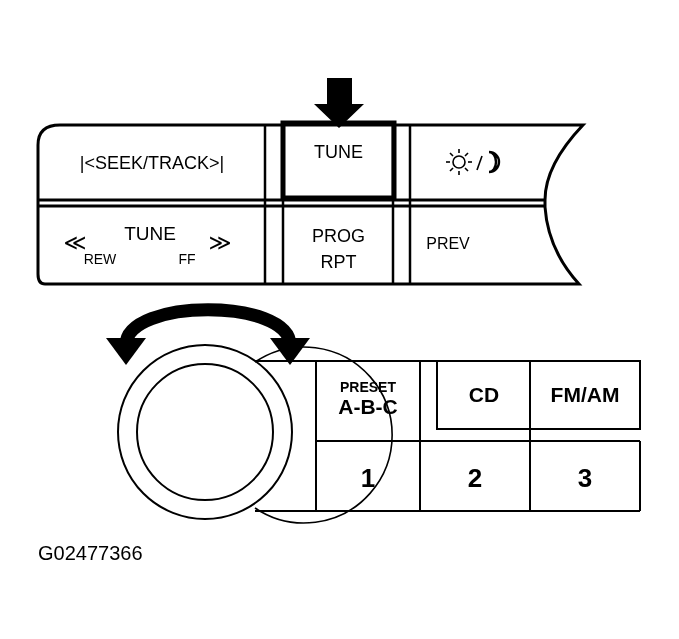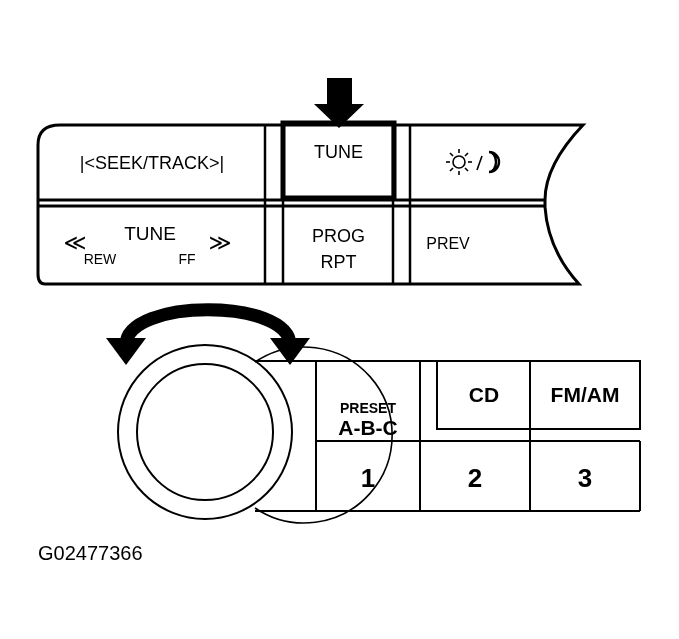--- a/index.html
+++ b/index.html
@@ -87,21 +87,21 @@
   <div class="lbl thin" style="left:0;top:19px;width:105px;font-size:18px;">PROG</div>
   <div class="lbl thin" style="left:0;top:45px;width:105px;font-size:18px;">RPT</div>
 </div>
 
 <div class="btn" style="left:412px;top:127px;width:130px;height:72px;"></div>
 
 <div class="btn" style="left:412px;top:208px;width:130px;height:74px;">
   <div class="lbl thin" style="left:0;top:28px;width:72px;font-size:16px;">PREV</div>
 </div>
 
-<div class="btn" style="left:318px;top:384px;width:85px;height:76px;">
+<div class="btn" style="left:318px;top:363px;width:85px;height:76px;">
   <div class="lbl bold" style="left:0;top:17px;width:100px;font-size:14px;">PRESET</div>
   <div class="lbl bold" style="left:0;top:33px;width:100px;font-size:21px;">A-B-C</div>
 </div>
 
 <div class="btn" style="left:439px;top:363px;width:90px;height:64px;">
   <div class="lbl bold" style="left:0;top:21px;width:90px;font-size:21px;">CD</div>
 </div>
 
 <div class="btn" style="left:532px;top:363px;width:106px;height:64px;">
   <div class="lbl bold" style="left:0;top:21px;width:106px;font-size:21px;">FM/AM</div>

